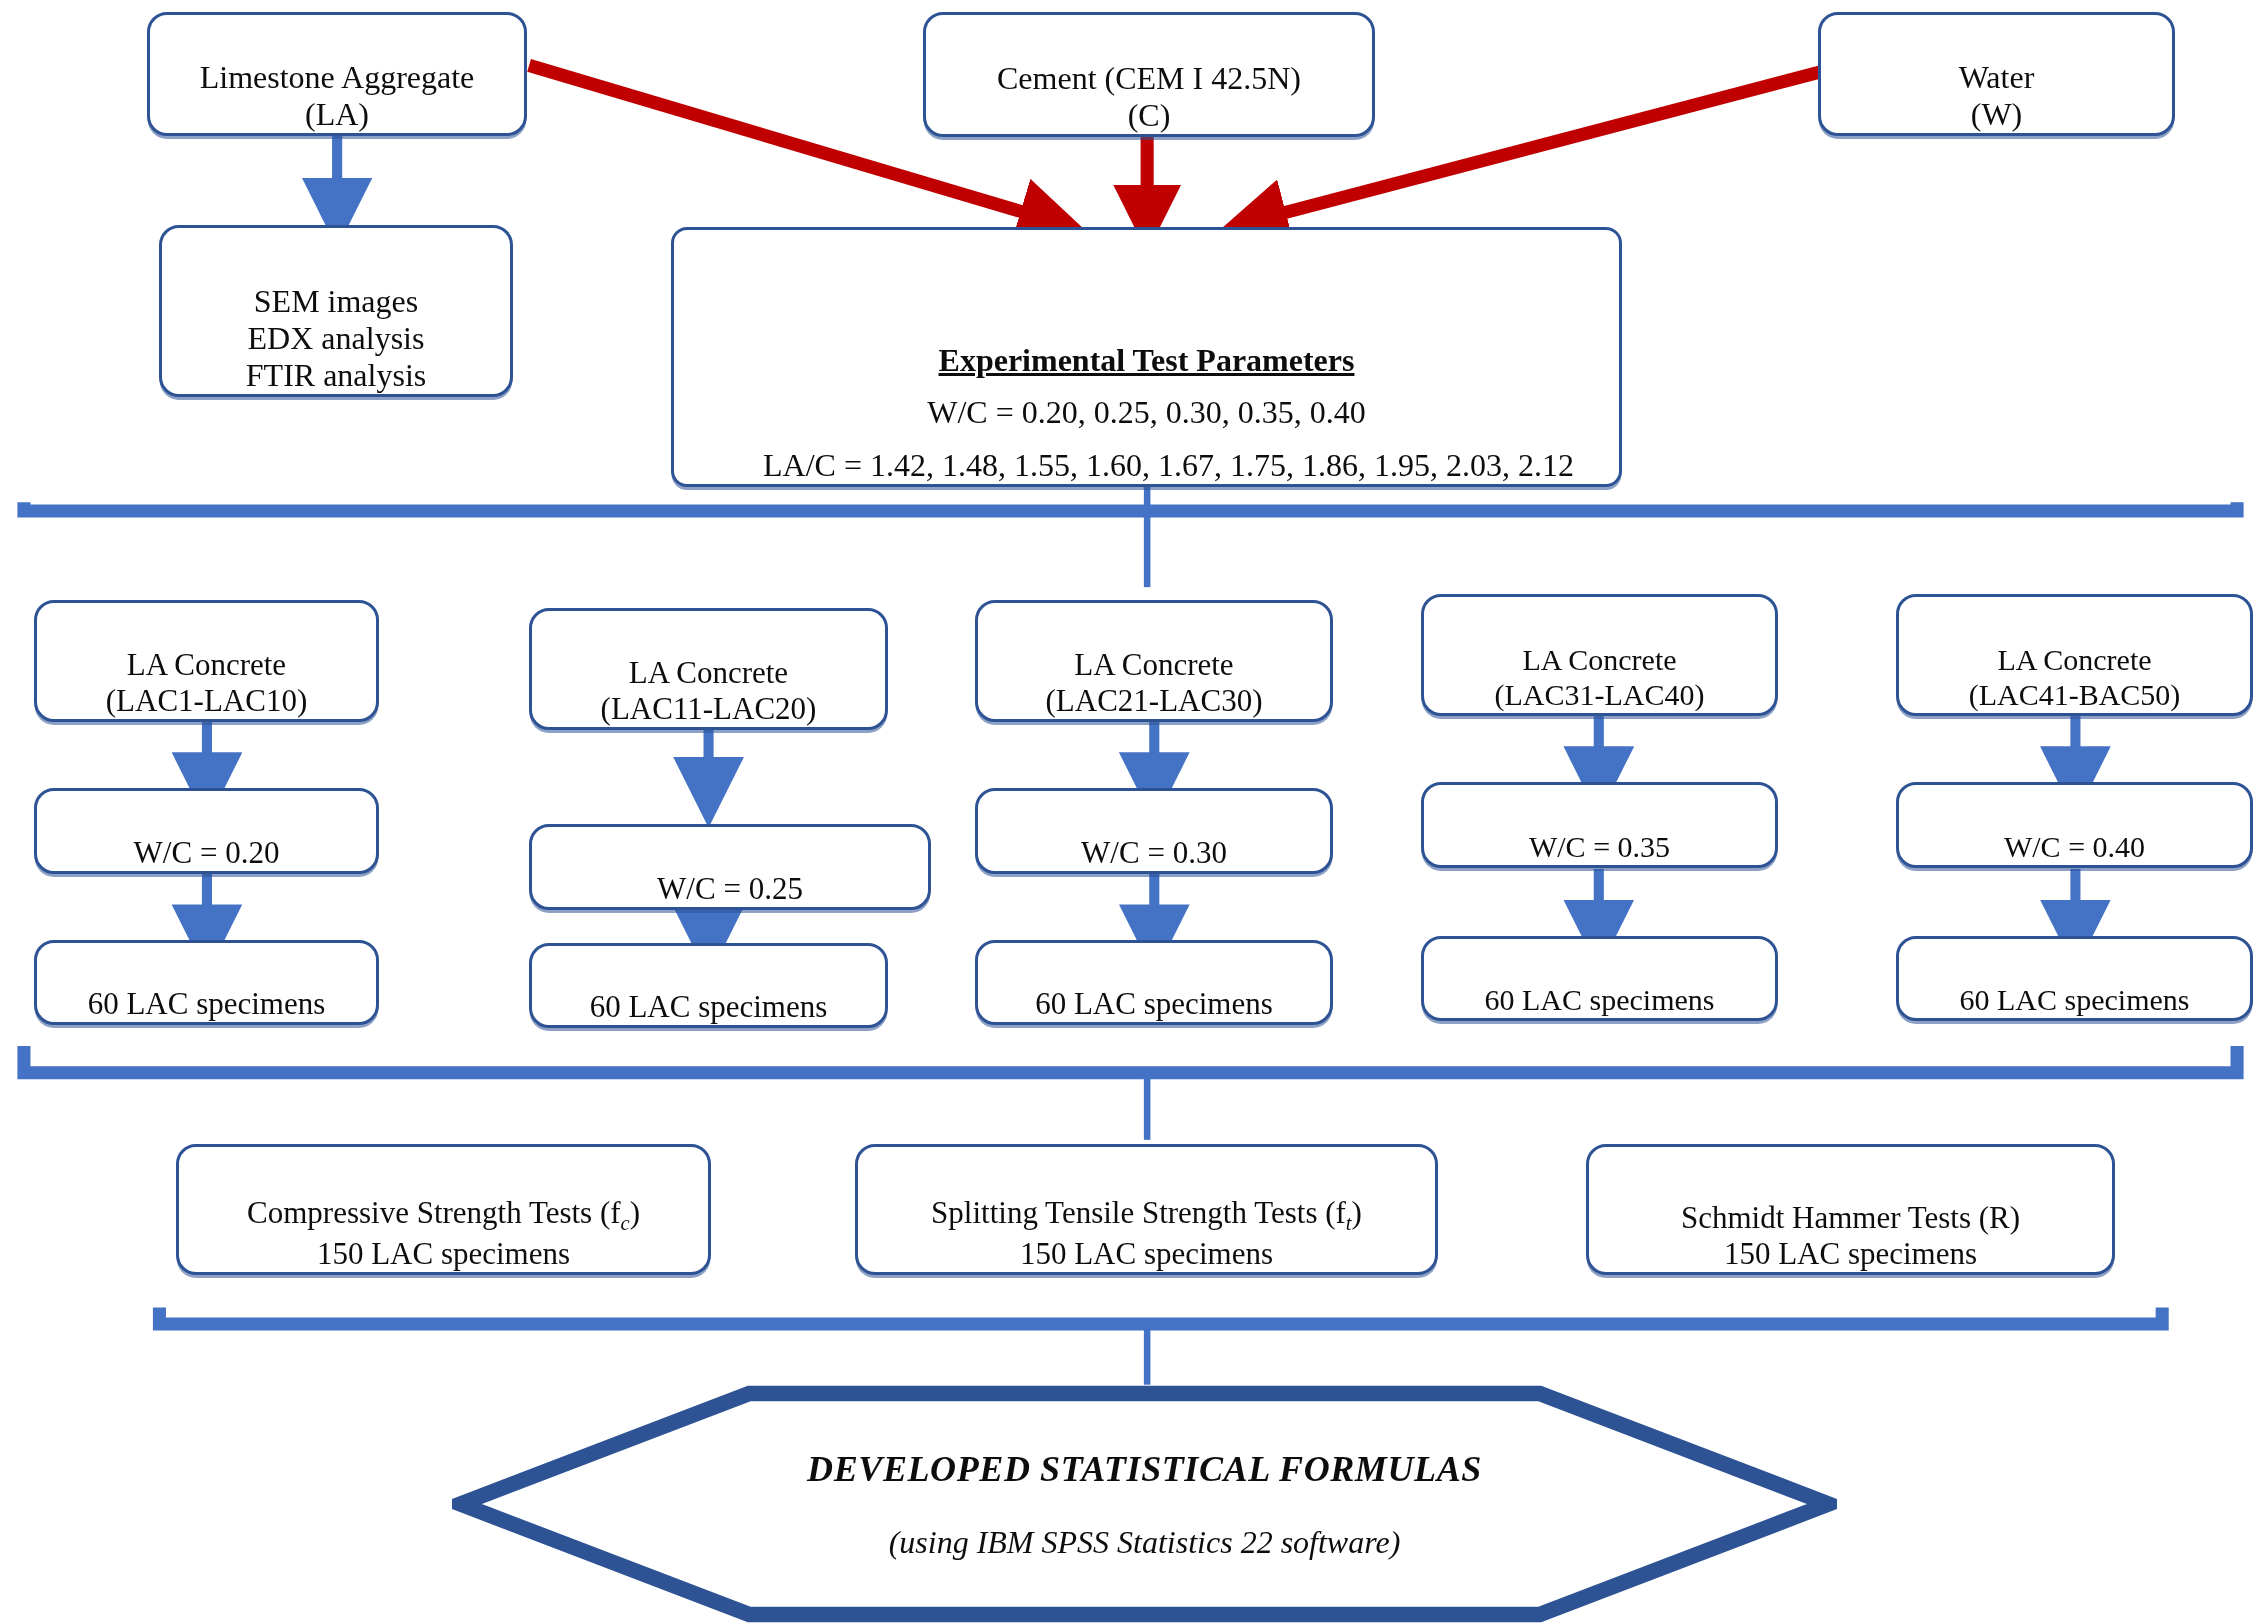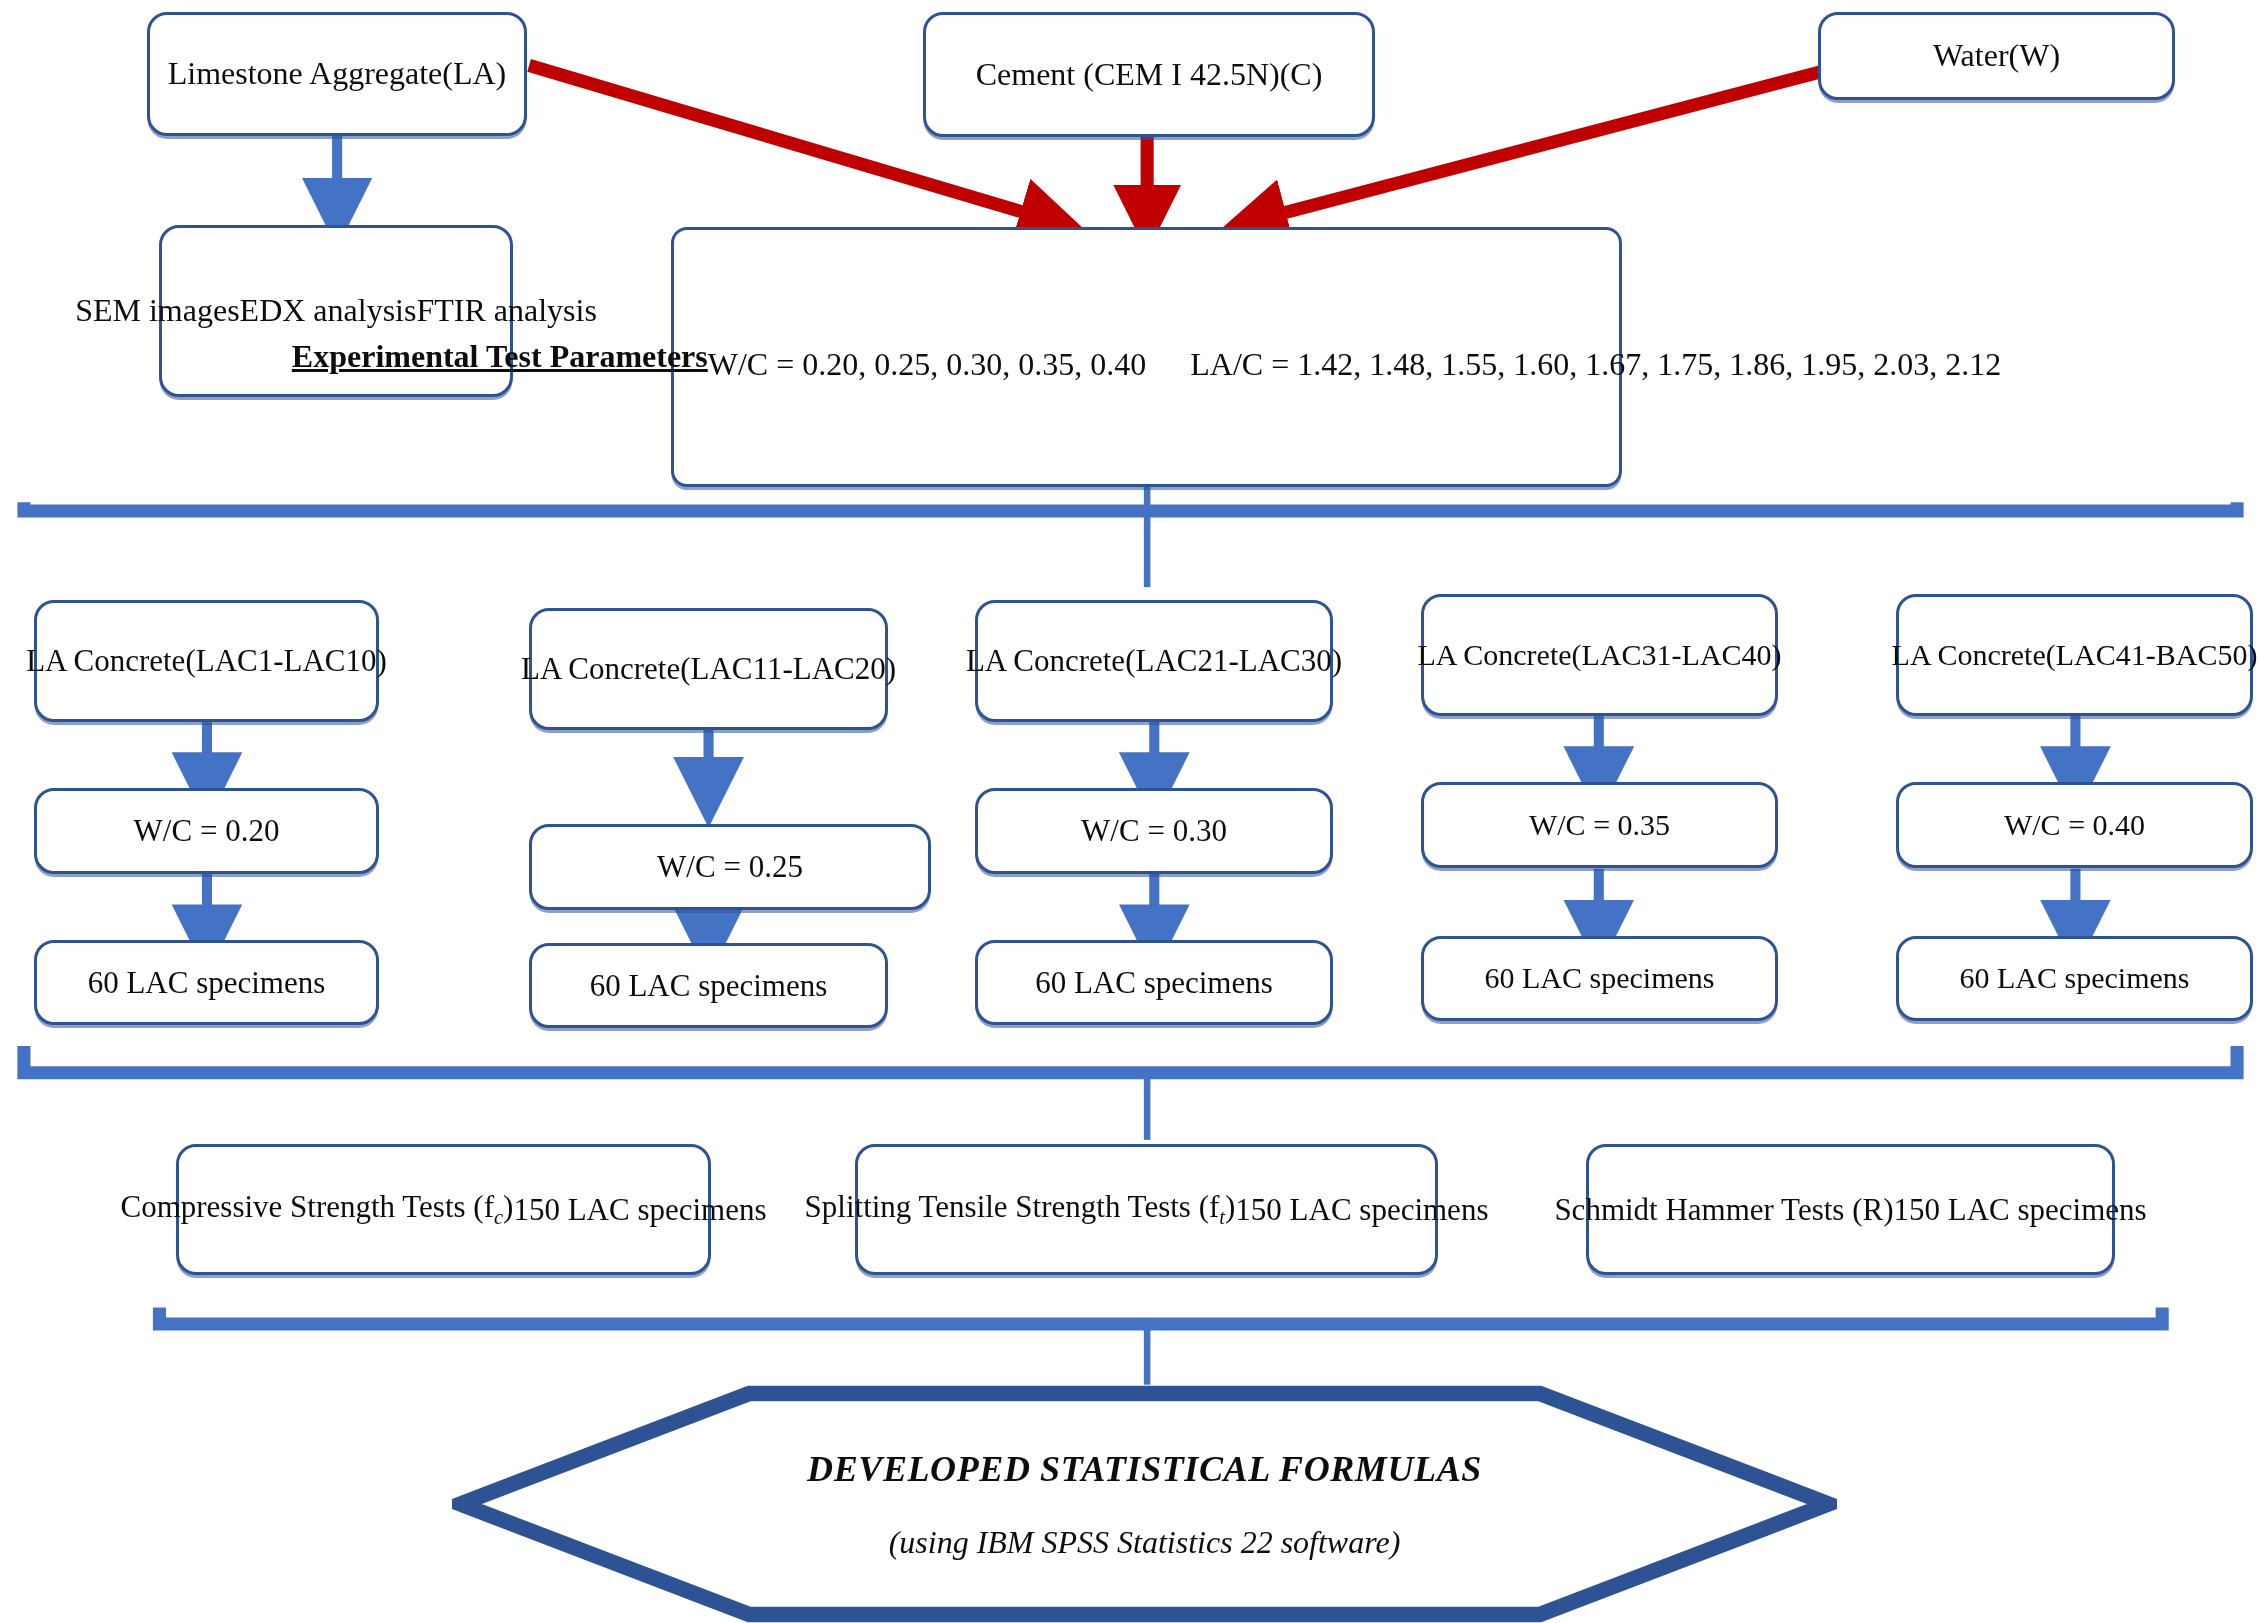--- a/index.html
+++ b/index.html
@@ -26,23 +26,23 @@
     pointer-events: none;
     z-index: 1;
   }
   .node {
     position: absolute;
     box-sizing: border-box;
     background: #ffffff;
     border: 3px solid #2E5395;
     border-radius: 20px;
     display: flex;
-    flex-direction: row;
+    flex-direction: column;
     align-items: center;
-    justify-content: center;
+    justify-content: flex-end;
     text-align: center;
     color: #0d0d0d;
     z-index: 3;
     box-shadow: 0 3.6px 0 -0.6px rgba(46,83,149,0.55);
   }
   .node .ln {
     display: block;
     line-height: 1.16;
     white-space: nowrap;
   }
@@ -139,21 +139,21 @@
   <div class="node" style="left:147px; top:12px; width:380px; height:124px;">
     <span class="ln t-54">Limestone Aggregate</span>
     <span class="ln t-54 it">(LA)</span>
   </div>
 
   <div class="node" style="left:923px; top:12px; width:452px; height:125px;">
     <span class="ln t-54">Cement (CEM I 42.5N)</span>
     <span class="ln t-54 it">(C)</span>
   </div>
 
-  <div class="node" style="left:1818px; top:12px; width:357px; height:88px;">
+  <div class="node" style="left:1818px; top:12px; width:357px; height:124px;">
     <span class="ln t-54">Water</span>
     <span class="ln t-54 it">(W)</span>
   </div>
 
   <div class="node" style="left:159px; top:225px; width:354px; height:172px;">
     <span class="ln t-54">SEM images</span>
     <span class="ln t-54">EDX analysis</span>
     <span class="ln t-54">FTIR analysis</span>
   </div>
 

